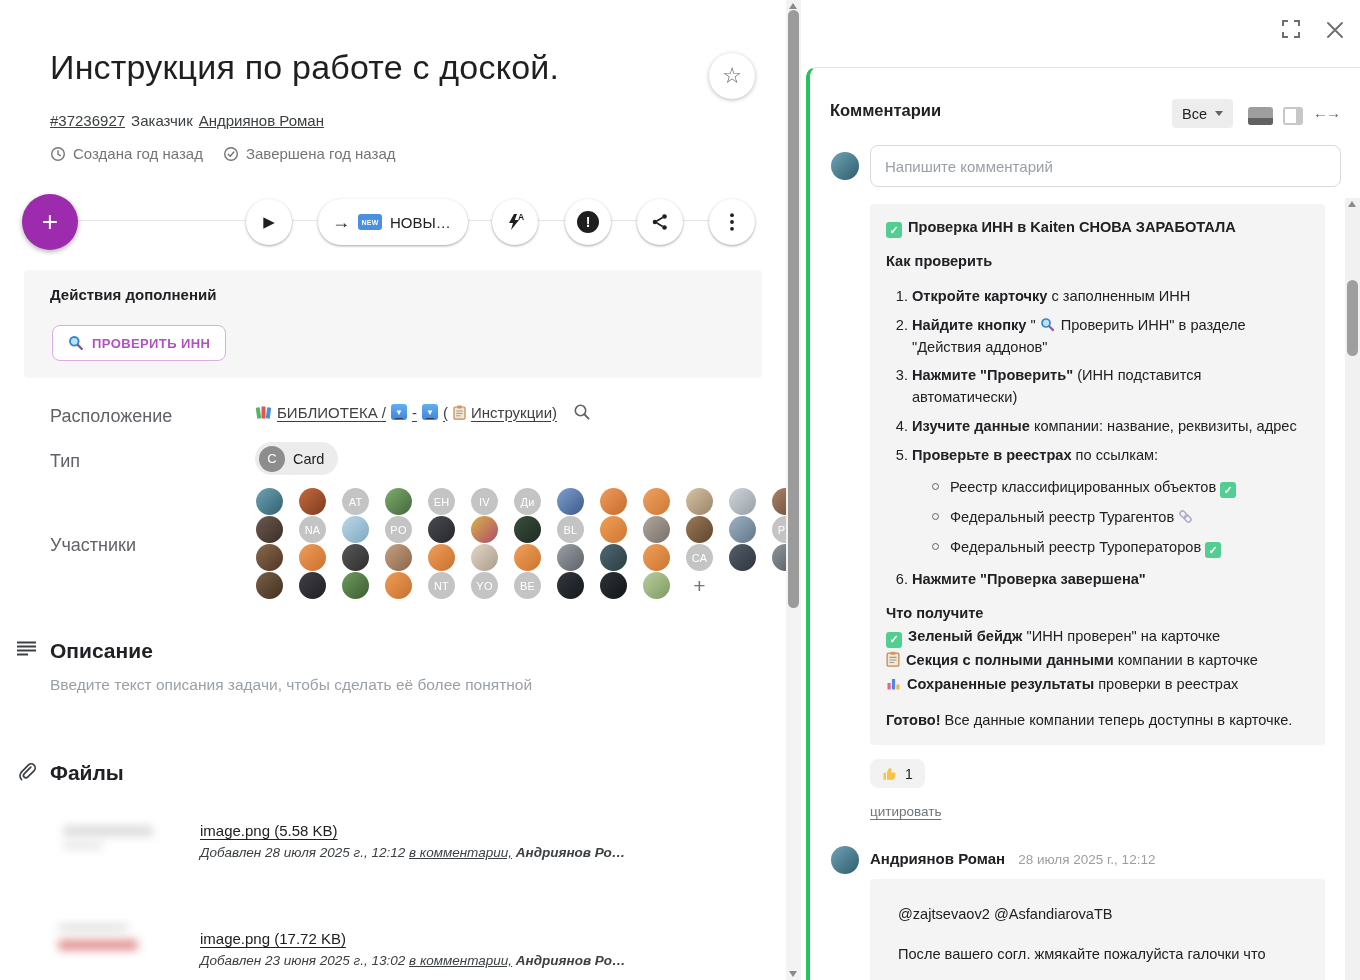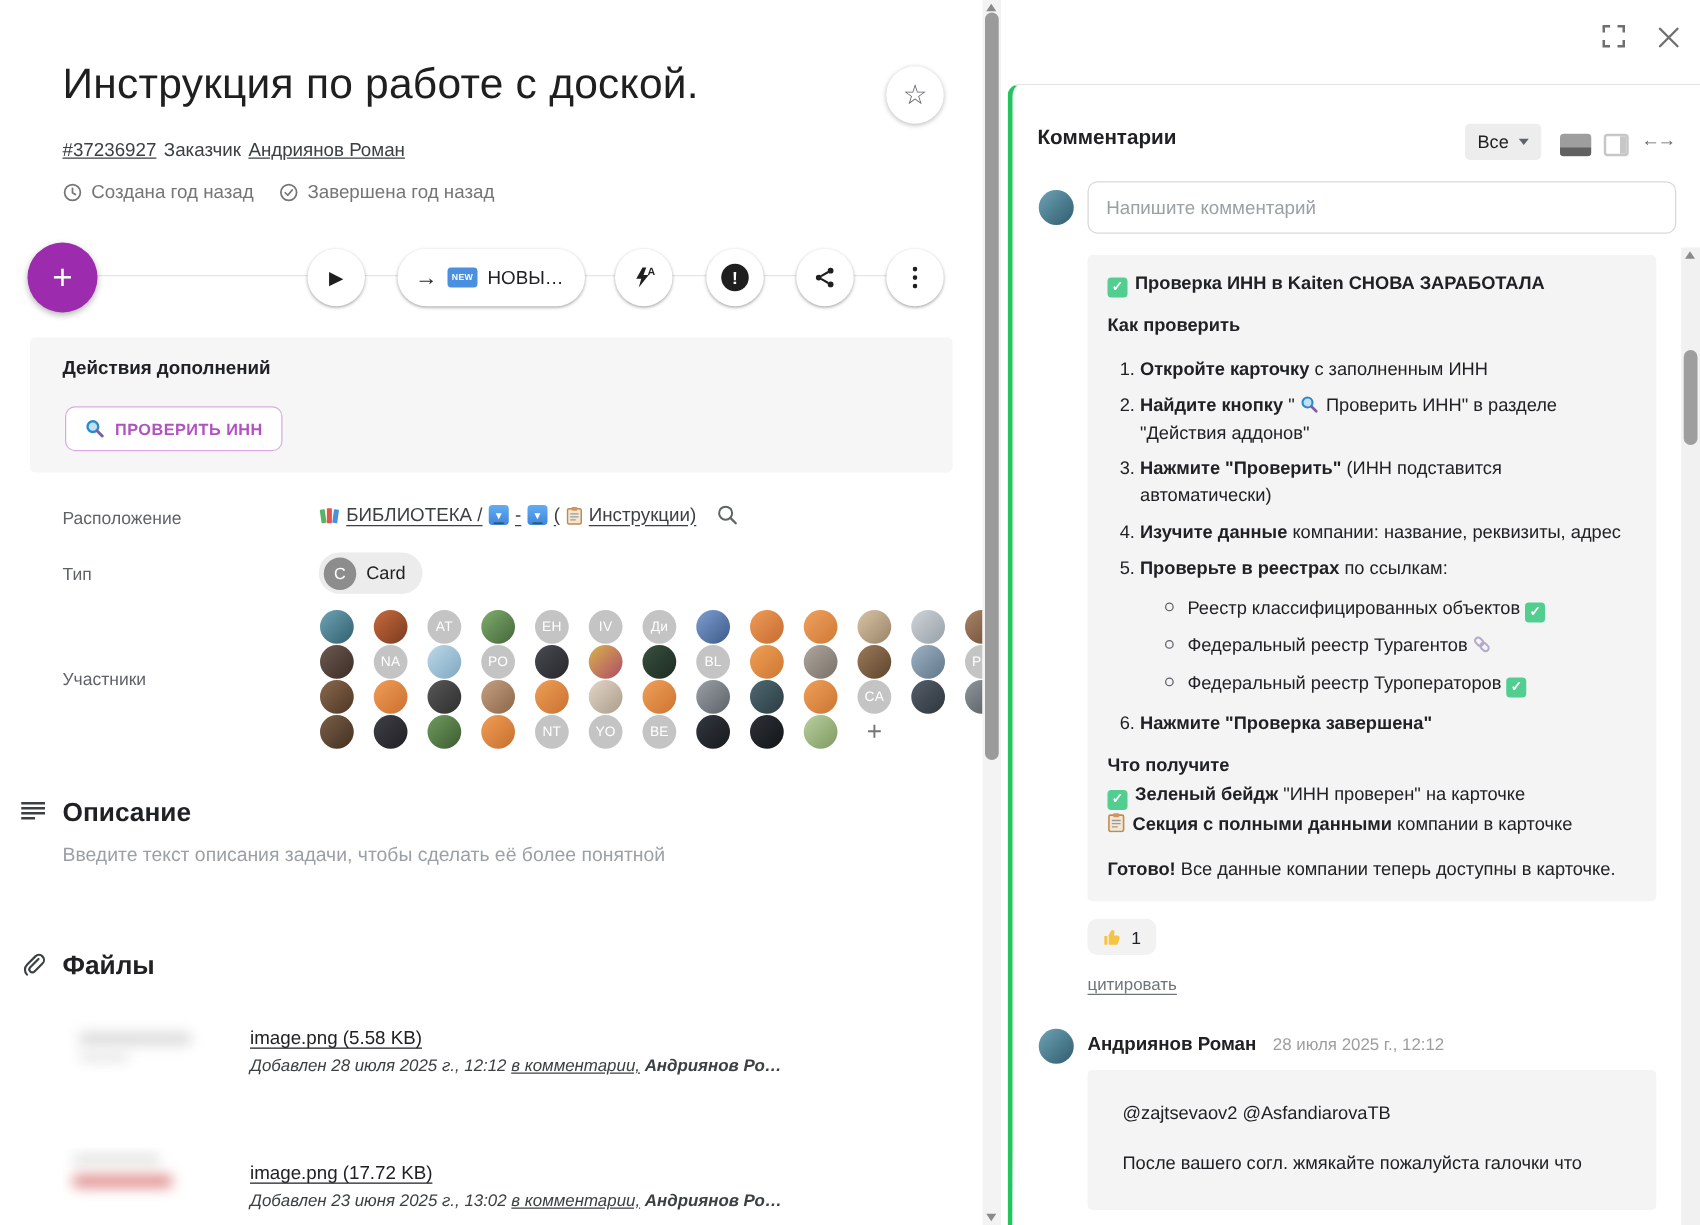--- a/index.html
+++ b/index.html
@@ -30,21 +30,21 @@
   .new-badge{display:inline-flex;align-items:center;justify-content:center;width:24px;height:16px;border-radius:3px;
              background:#4a8fe0;color:#fff;font-size:7px;font-weight:700;letter-spacing:.3px;}
   .flow-pill .flabel{font-size:15px;font-weight:500;color:#202124;white-space:nowrap;}
   
   .addon{position:absolute;left:24px;top:270px;width:738px;height:108px;background:#f6f6f6;border-radius:4px;}
   .addon-title{position:absolute;left:26px;top:16px;font-size:15px;font-weight:700;color:#202124;}
   .addon-btn{position:absolute;left:28px;top:55px;height:36px;padding:0 15px;background:#fff;border:1.5px solid #dcaae6;
              border-radius:8px;color:#b052c0;font-size:13px;font-weight:700;letter-spacing:.4px;display:flex;
              align-items:center;gap:8px;cursor:pointer;font-family:inherit;}
   
-  .flabel-col{position:absolute;left:50px;font-size:14px;color:#5f6368;}
+  .flabel-col{position:absolute;left:50px;font-size:18px;color:#5f6368;}
   .loc-row{position:absolute;left:255px;top:403px;display:flex;align-items:center;gap:6px;font-size:15px;}
   .loc-link{display:flex;align-items:center;gap:5px;color:#3c4043;text-decoration:underline;text-underline-offset:3px;}
   .blue-sq{display:inline-flex;width:16px;height:16px;border-radius:3px;background:linear-gradient(#62aef0,#3e85dd);
            color:#fff;font-size:8px;align-items:center;justify-content:center;}
   .loc-search{margin-left:10px;display:inline-flex;cursor:pointer;}
   .type-chip{position:absolute;left:255px;top:442px;height:33px;border-radius:17px;background:#ececec;display:flex;
              align-items:center;gap:8px;padding:0 14px 0 4px;cursor:pointer;}
   .type-letter{width:26px;height:26px;border-radius:50%;background:#8d8d8d;color:#fff;font-size:13px;display:flex;
                align-items:center;justify-content:center;}
   .type-name{font-size:14.5px;color:#202124;}
@@ -413,20 +413,27 @@
             </ol>
             <p class="c-sub">Что получите</p>
             <div class="what-line"><span class="ic ic-check">✓</span><b>Зеленый бейдж</b> "ИНН проверен" на карточке</div>
             <div class="what-line"><span class="ic">
                 <svg width="14" height="16" viewBox="0 0 13 15">
                   <rect x="1" y="2" width="11" height="12.2" rx="1.2" fill="#f3e7d3" stroke="#c08a52" stroke-width="1.2"></rect>
                   <rect x="4.2" y=".6" width="4.6" height="3" rx=".8" fill="#cf9660"></rect>
                   <path d="M3.2 6h6.6M3.2 8.4h6.6M3.2 10.8h4.4" stroke="#9a9a9a" stroke-width="1"></path>
                 </svg>
               </span><b>Секция с полными данными</b> компании в карточке</div>
+            <div class="what-line"><span class="ic">
+                <svg width="15" height="15" viewBox="0 0 15 15">
+                  <rect x="1.5" y="7" width="3.2" height="6.5" fill="#e7628c"></rect>
+                  <rect x="5.9" y="3" width="3.2" height="10.5" fill="#4f86ec"></rect>
+                  <rect x="10.3" y="8.5" width="3.2" height="5" fill="#f6b73c"></rect>
+                </svg>
+              </span><b>Сохраненные результаты</b> проверки в реестрах</div>
             <p class="c-final"><b>Готово!</b> Все данные компании теперь доступны в карточке.</p>
           </div>
         <button class="reaction-chip">
           <span>
               <svg width="16" height="16" viewBox="0 0 16 16">
                 <path fill="#f6c343" d="M1.5 6.8h2.4v7H1.5z"></path>
                 <path fill="#f6c343" d="M5 13.8h5.6c.9 0 1.7-.6 1.9-1.5l1.1-3.7c.3-1.1-.5-2.2-1.6-2.2H9l.6-2.5C9.8 2.9 9 1.9 8 1.9c-.5 0-1 .3-1.3.8L4.6 6.8H5z"></path>
               </svg>
             </span>
           <span>1</span>

